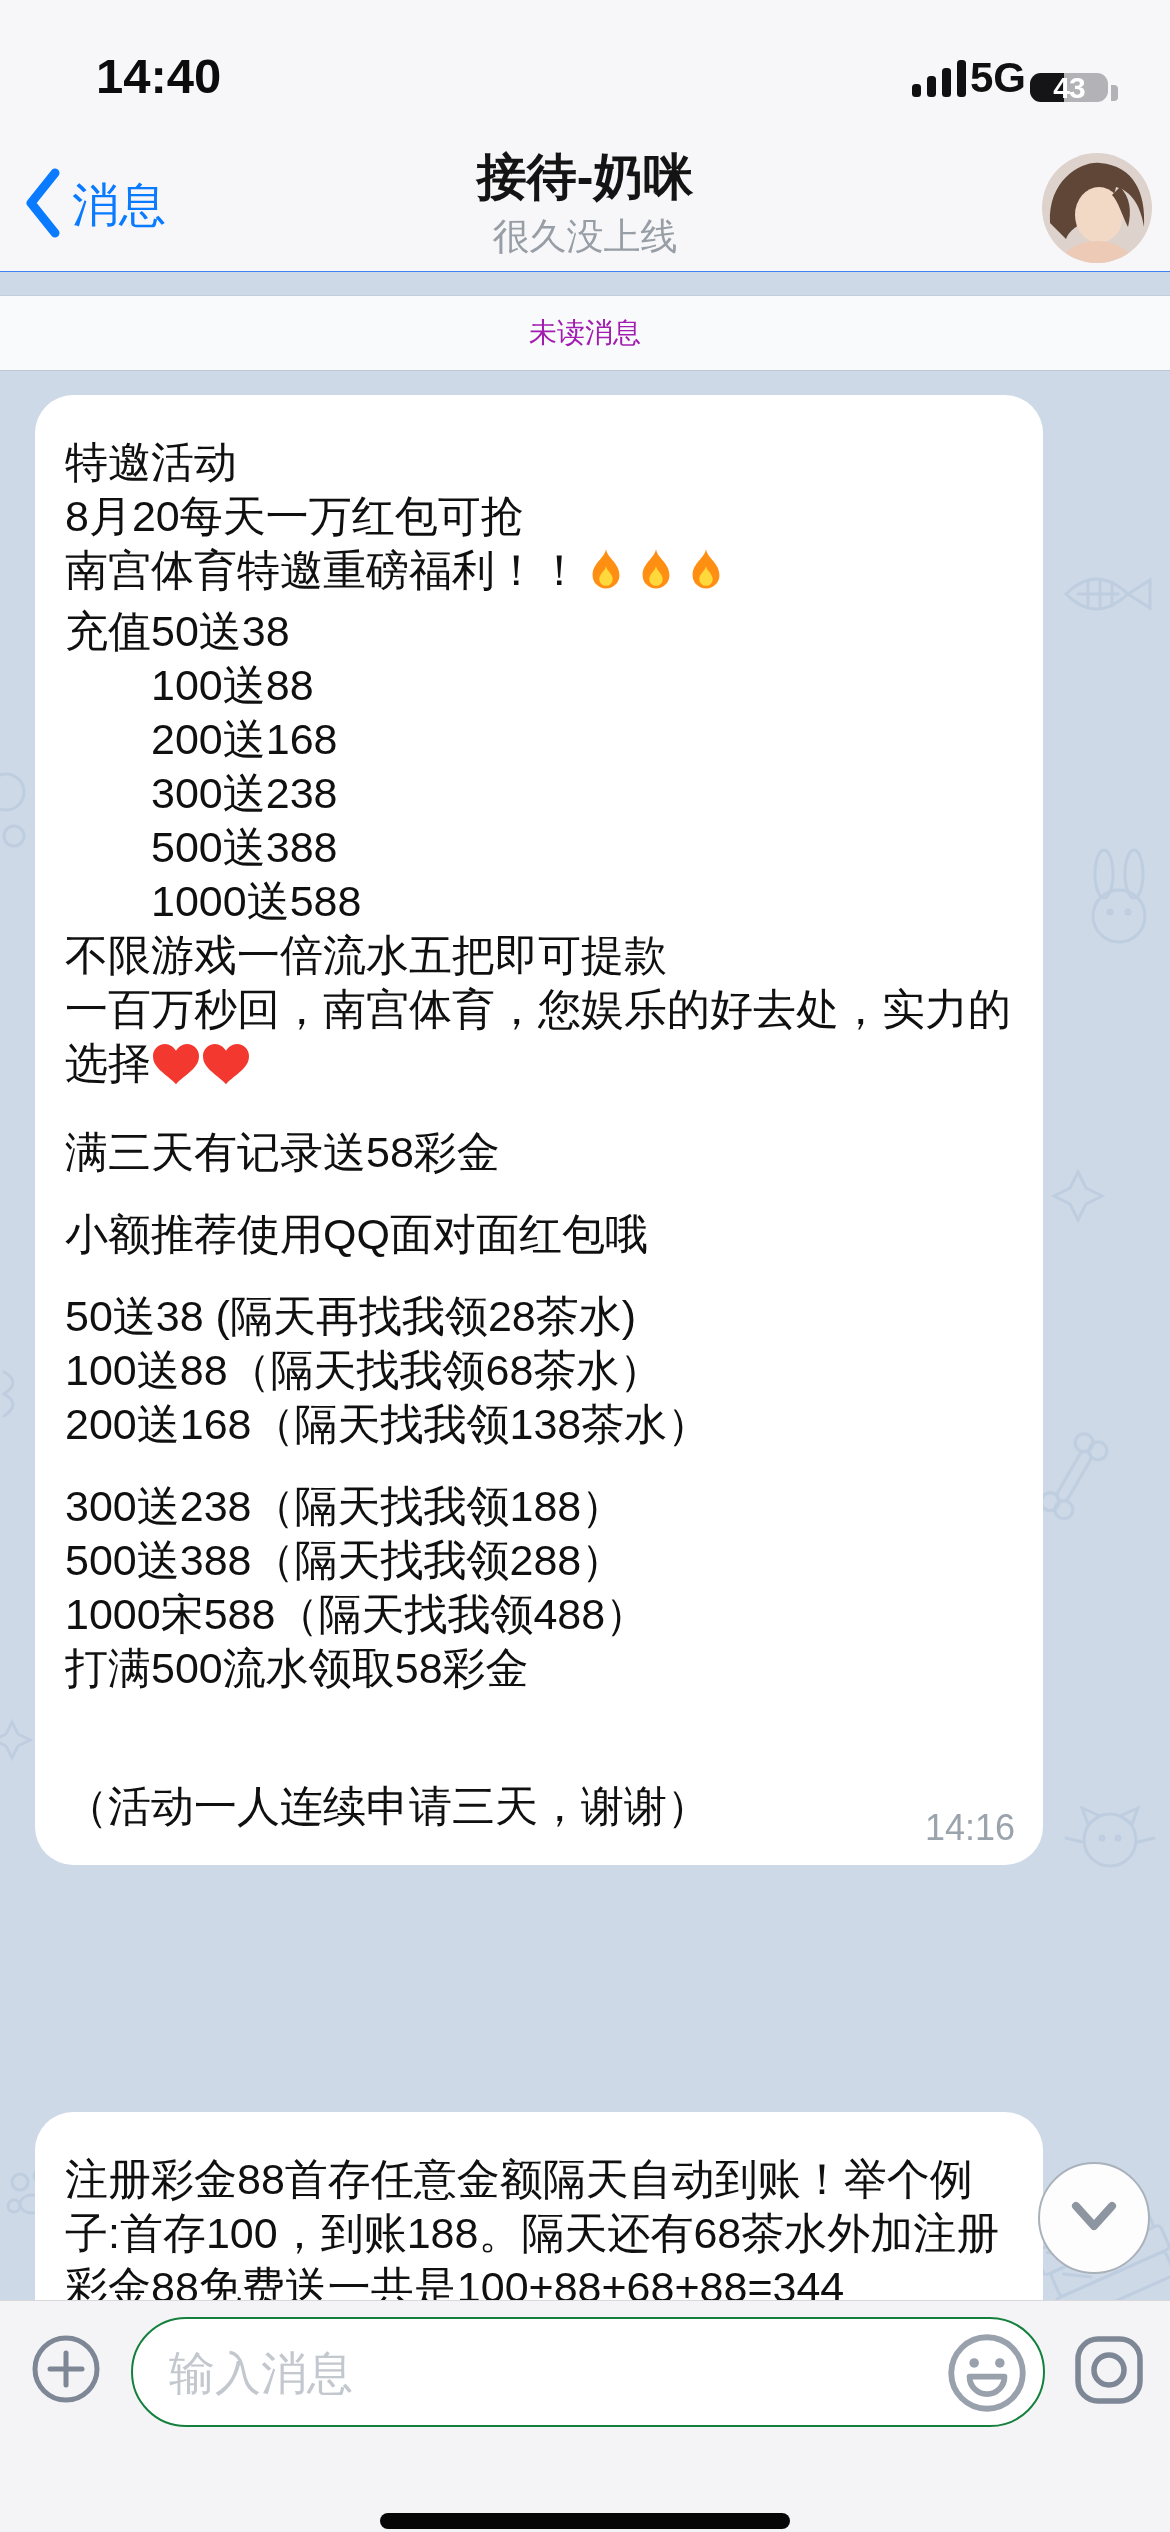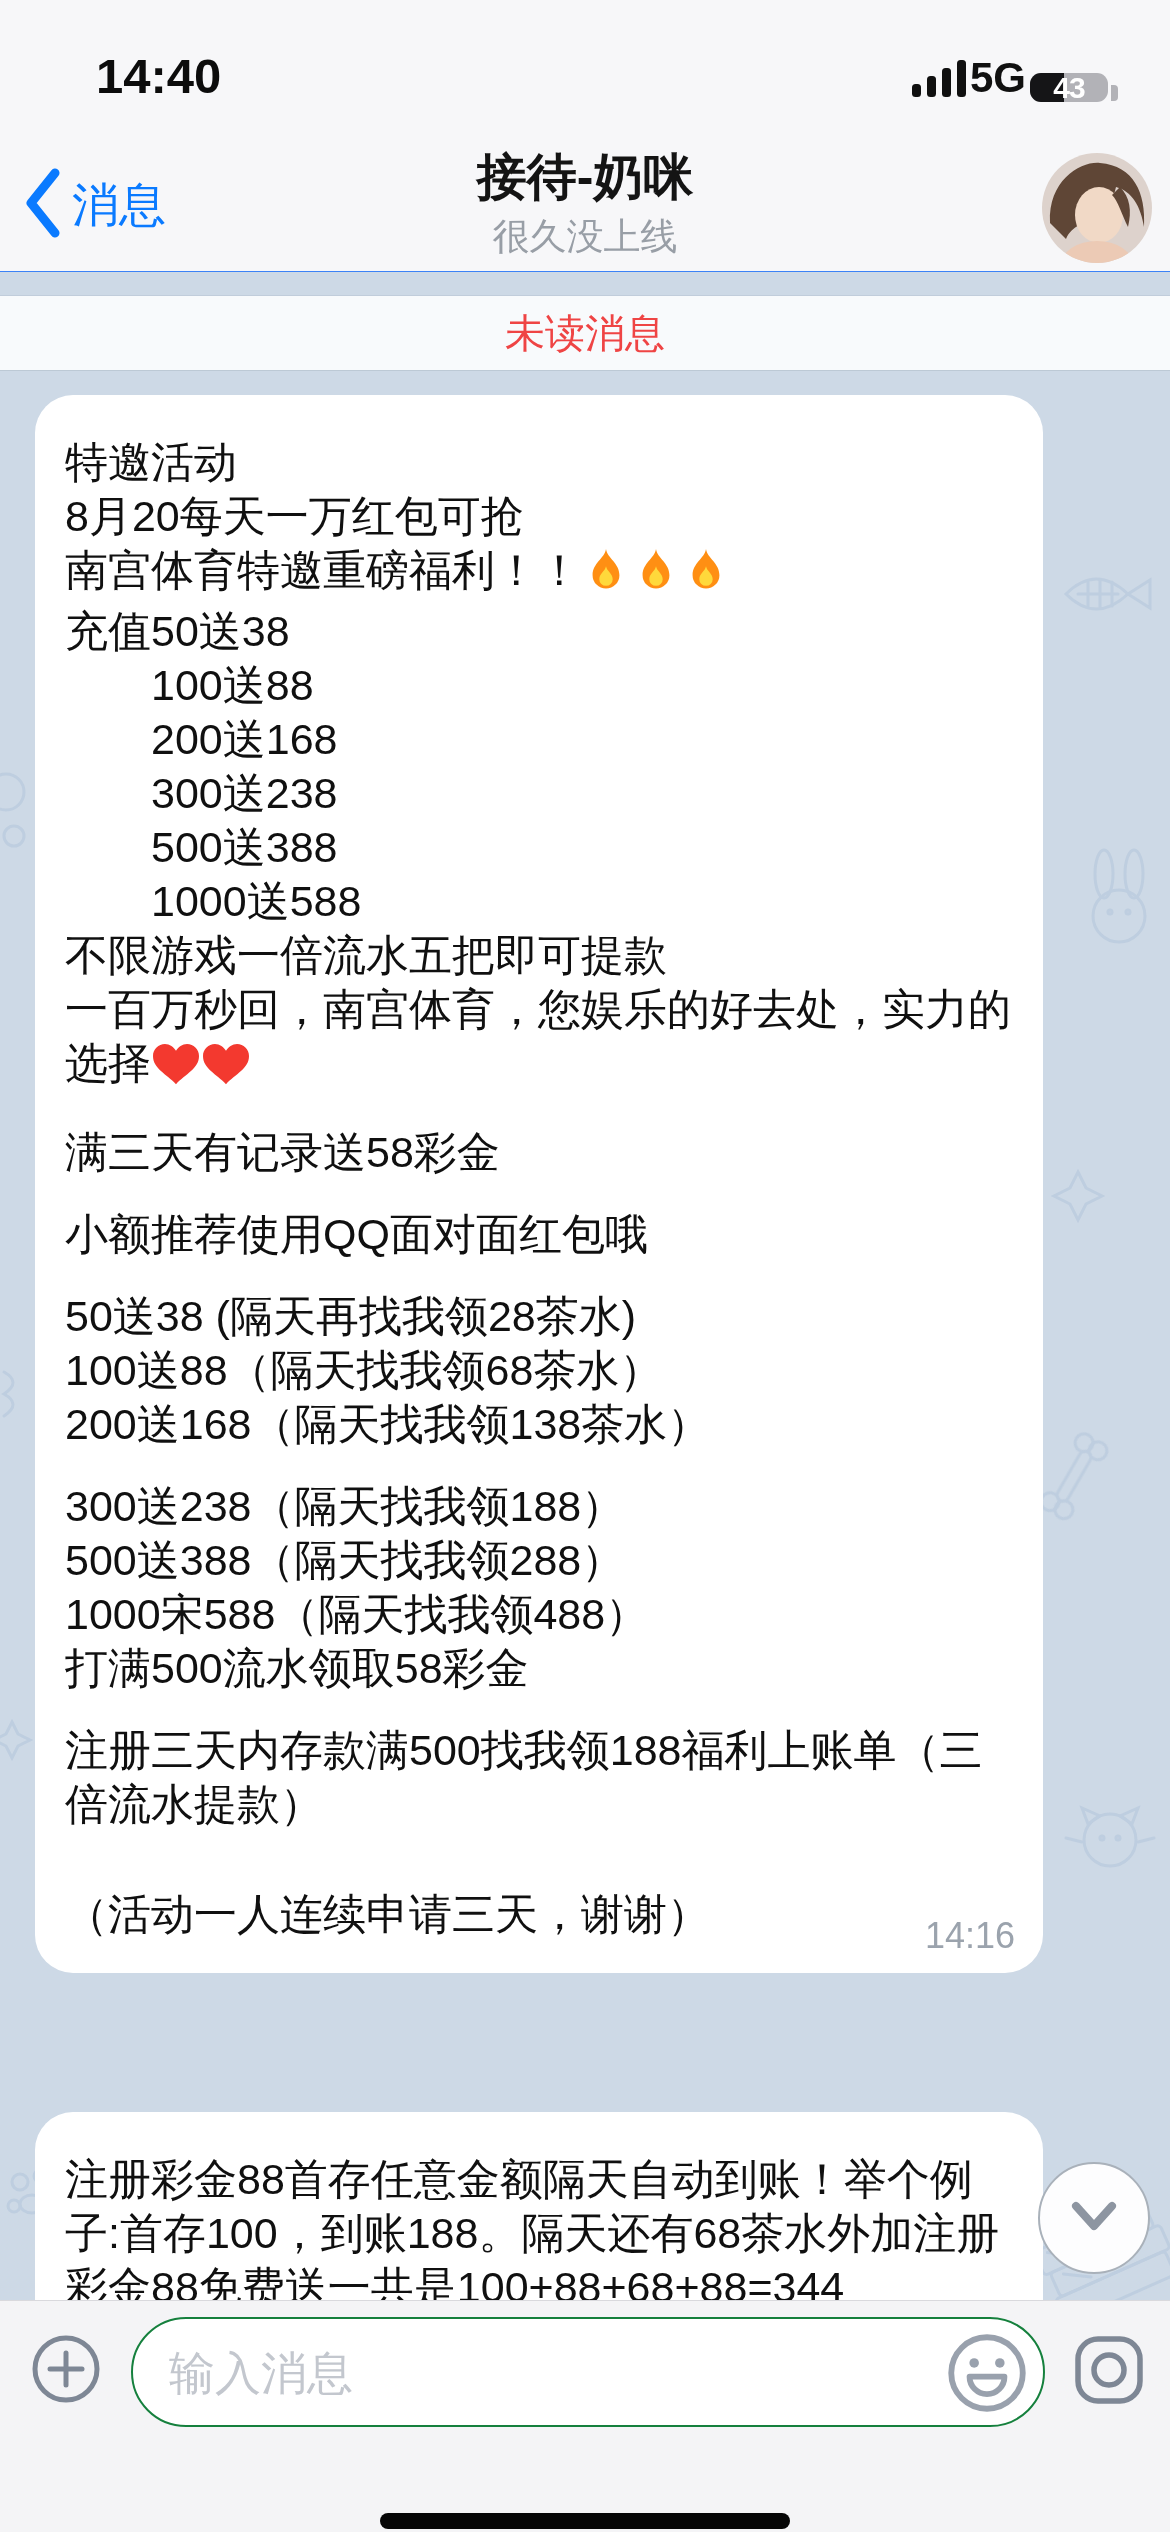--- a/index.html
+++ b/index.html
@@ -26,21 +26,21 @@
   .nav-subtitle{position:absolute;left:0;top:212px;width:1170px;text-align:center;font-size:37px;line-height:50px;
                 color:#989ea6;}
   .avatar{position:absolute;right:18px;top:153px;width:110px;height:110px;border-radius:50%;overflow:hidden;}
 
   
   .chat{position:absolute;top:272px;left:0;width:1170px;height:2028px;overflow:hidden;background:#cdd9e6;}
   .doodles{position:absolute;left:0;top:0;z-index:0;}
   .unread-bar{position:absolute;top:24px;left:0;width:1170px;height:74px;background:rgba(251,252,253,.94);
               z-index:3;display:flex;align-items:center;justify-content:center;
               box-shadow:0 1px 0 rgba(110,125,140,.18),0 -1px 0 rgba(110,125,140,.12);}
-  .unread-bar span{font-size:40px;color:#ef4444;}
+  .unread-bar span{font-size:28px;color:#a21caf;}
 
   .bubble{position:absolute;left:35px;width:1008px;background:#ffffff;border-radius:38px;z-index:2;
           padding:40px 30px 32px 30px;box-sizing:border-box;color:#101010;}
   .bubble-1{top:123px;}
   .bubble-2{top:1840px;}
   .msg-line{font-size:43px;line-height:54px;min-height:54px;white-space:pre-wrap;word-break:break-all;}
   .msg-line.blank{height:28px;min-height:28px;line-height:28px;font-size:0;}
   .emoji{display:inline-block;vertical-align:-7px;margin:0 2px;}
   .msg-time{position:absolute;right:28px;bottom:16px;font-size:36px;color:#9ba3ad;}
 
@@ -225,21 +225,20 @@
           <div class="msg-line blank"></div>
           <div class="msg-line">50送38 (隔天再找我领28茶水)</div>
           <div class="msg-line">100送88（隔天找我领68茶水）</div>
           <div class="msg-line">200送168（隔天找我领138茶水）</div>
           <div class="msg-line blank"></div>
           <div class="msg-line">300送238（隔天找我领188）</div>
           <div class="msg-line">500送388（隔天找我领288）</div>
           <div class="msg-line">1000宋588（隔天找我领488）</div>
           <div class="msg-line">打满500流水领取58彩金</div>
           <div class="msg-line blank"></div>
-          <div class="msg-line">注册三天内存款满500找我领188福利上账单（三倍流水提款）</div>
           <div class="msg-line blank"></div>
           <div class="msg-line blank"></div>
           <div class="msg-line">（活动一人连续申请三天，谢谢）</div>
           <div class="msg-time">14:16</div>
         </div>
         <div class="bubble bubble-2">
           <div class="msg-line">注册彩金88首存任意金额隔天自动到账！举个例子:首存100，到账188。隔天还有68茶水外加注册彩金88免费送一共是100+88+68+88=344</div>
         </div>
       </div>
   </div>

